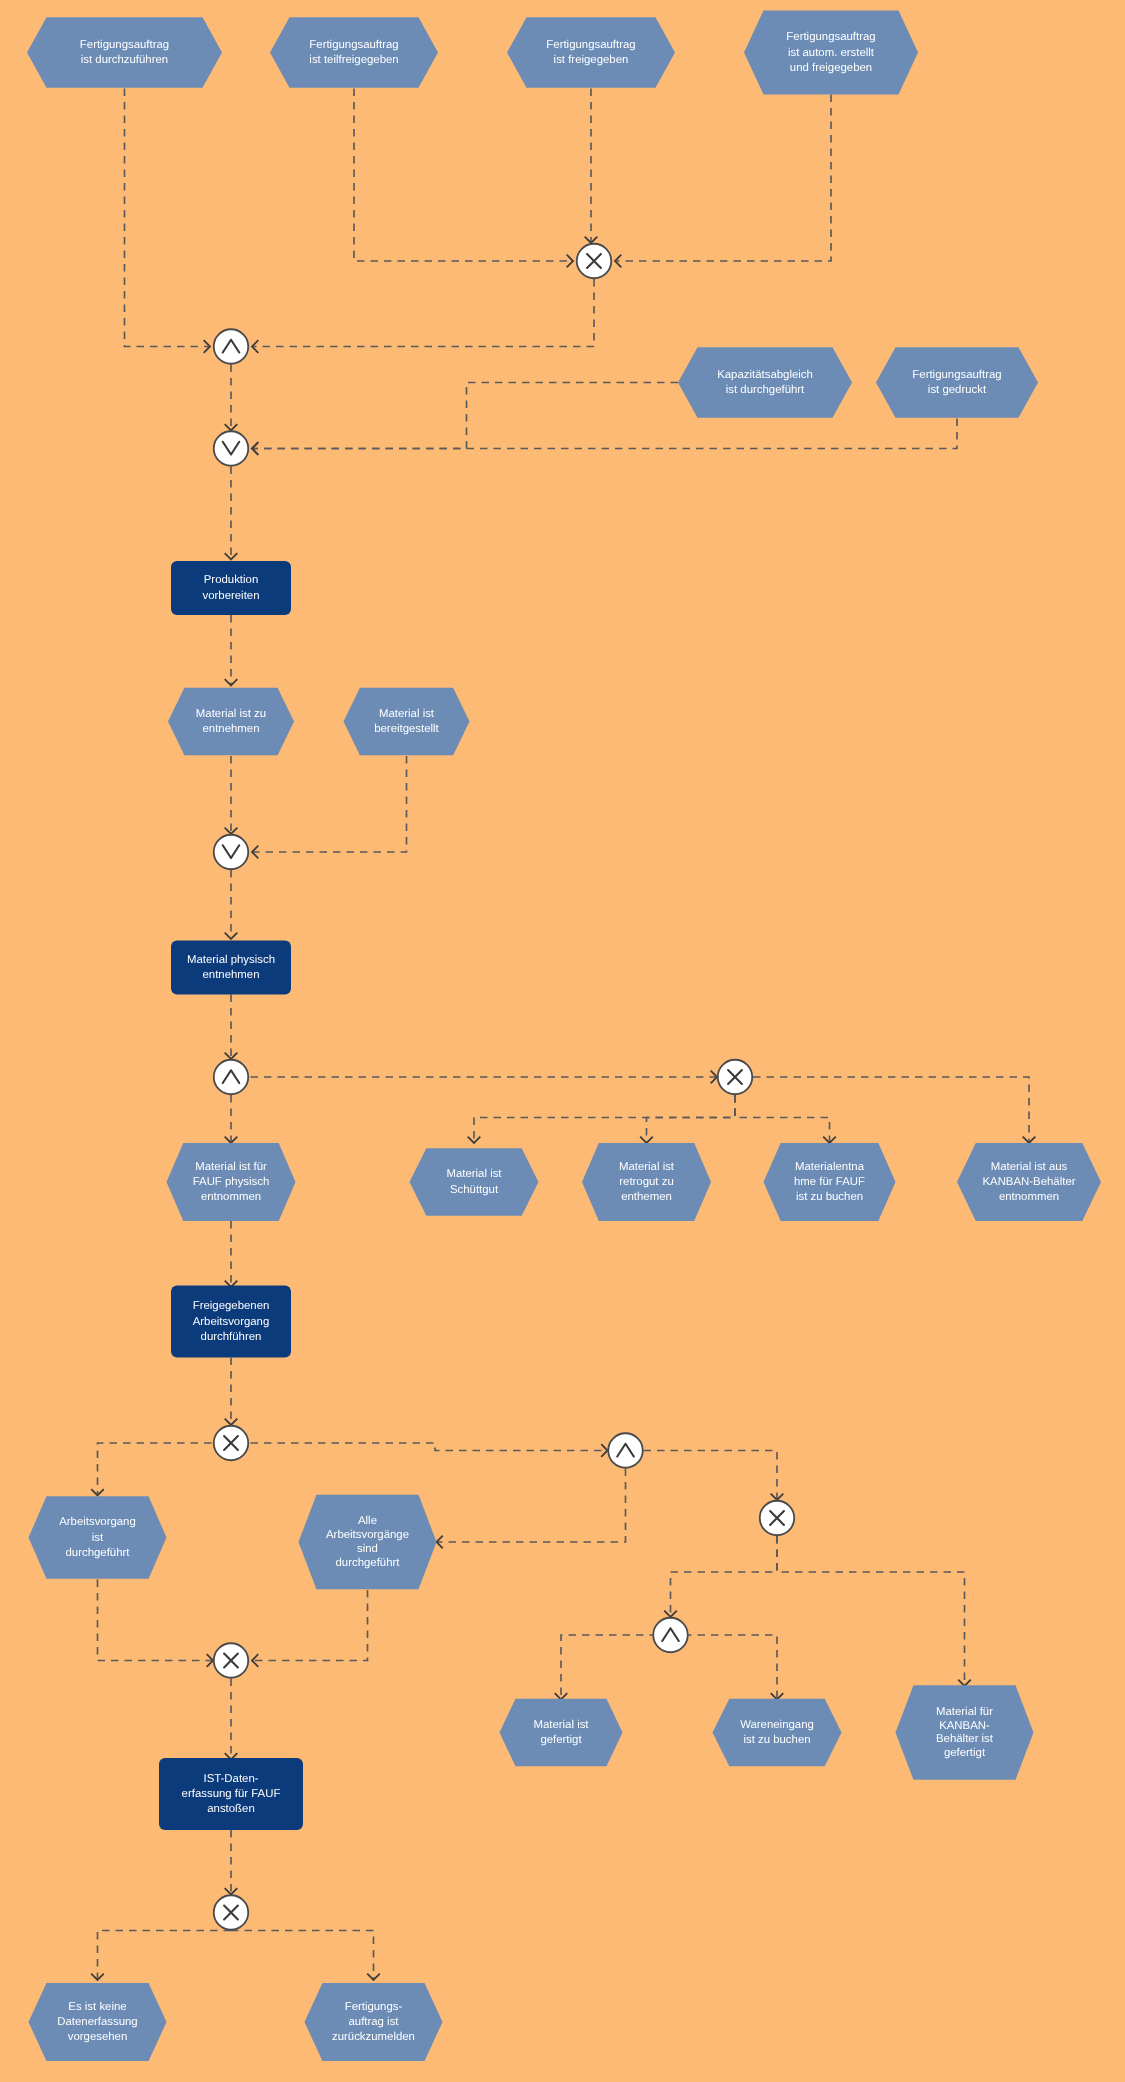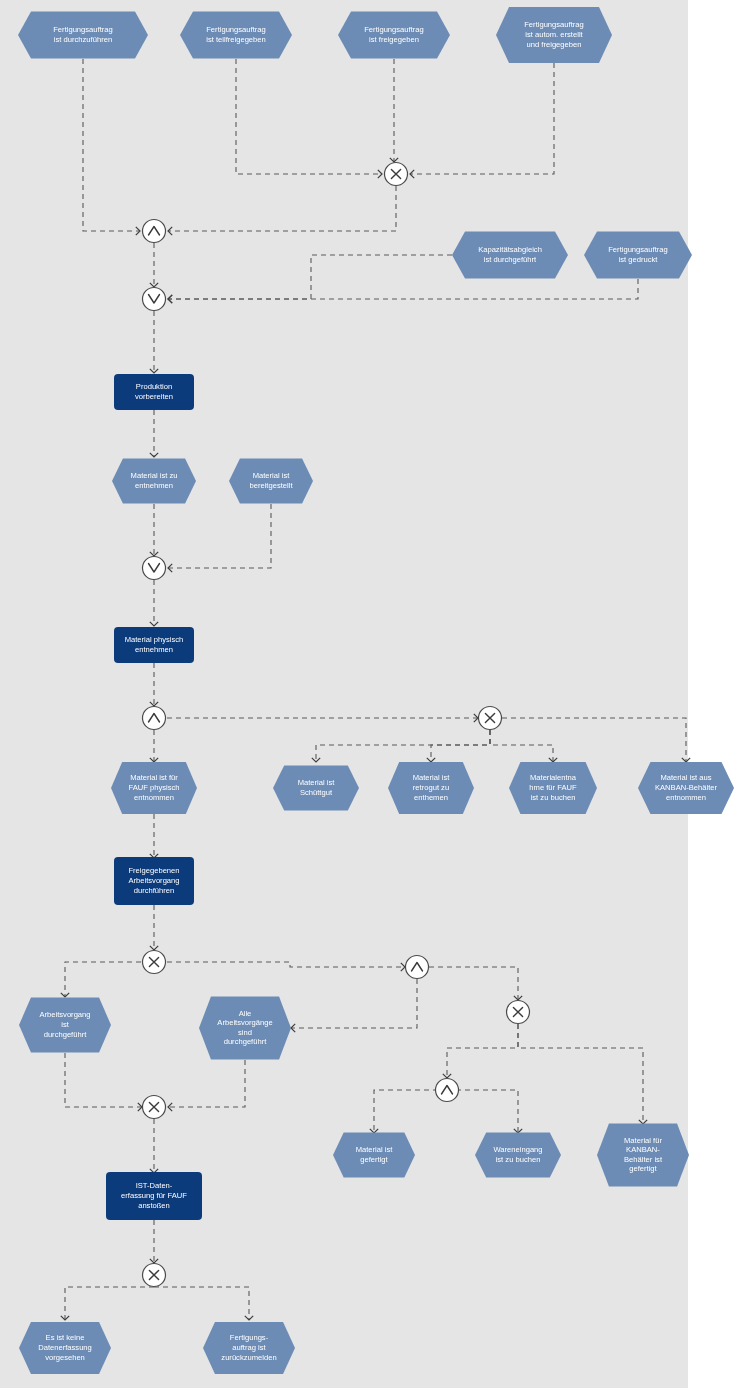--- a/index.html
+++ b/index.html
@@ -8,23 +8,23 @@
     background: #ffffff;
   }
   body {
     width: 750px;
     height: 1388px;
     font-family: "Liberation Sans", sans-serif;
     overflow: hidden;
   }
   #diagram-root {
     position: relative;
-    width: 688px;
+    width: 750px;
     height: 1388px;
-    background: #e5e5e5;
+    background: #fdba74;
   }
   svg#epc-canvas {
     display: block;
     width: 750px;
     height: 1388px;
   }
   .edge {
     fill: none;
     stroke: #5a5a5a;
     stroke-width: 1.1;

